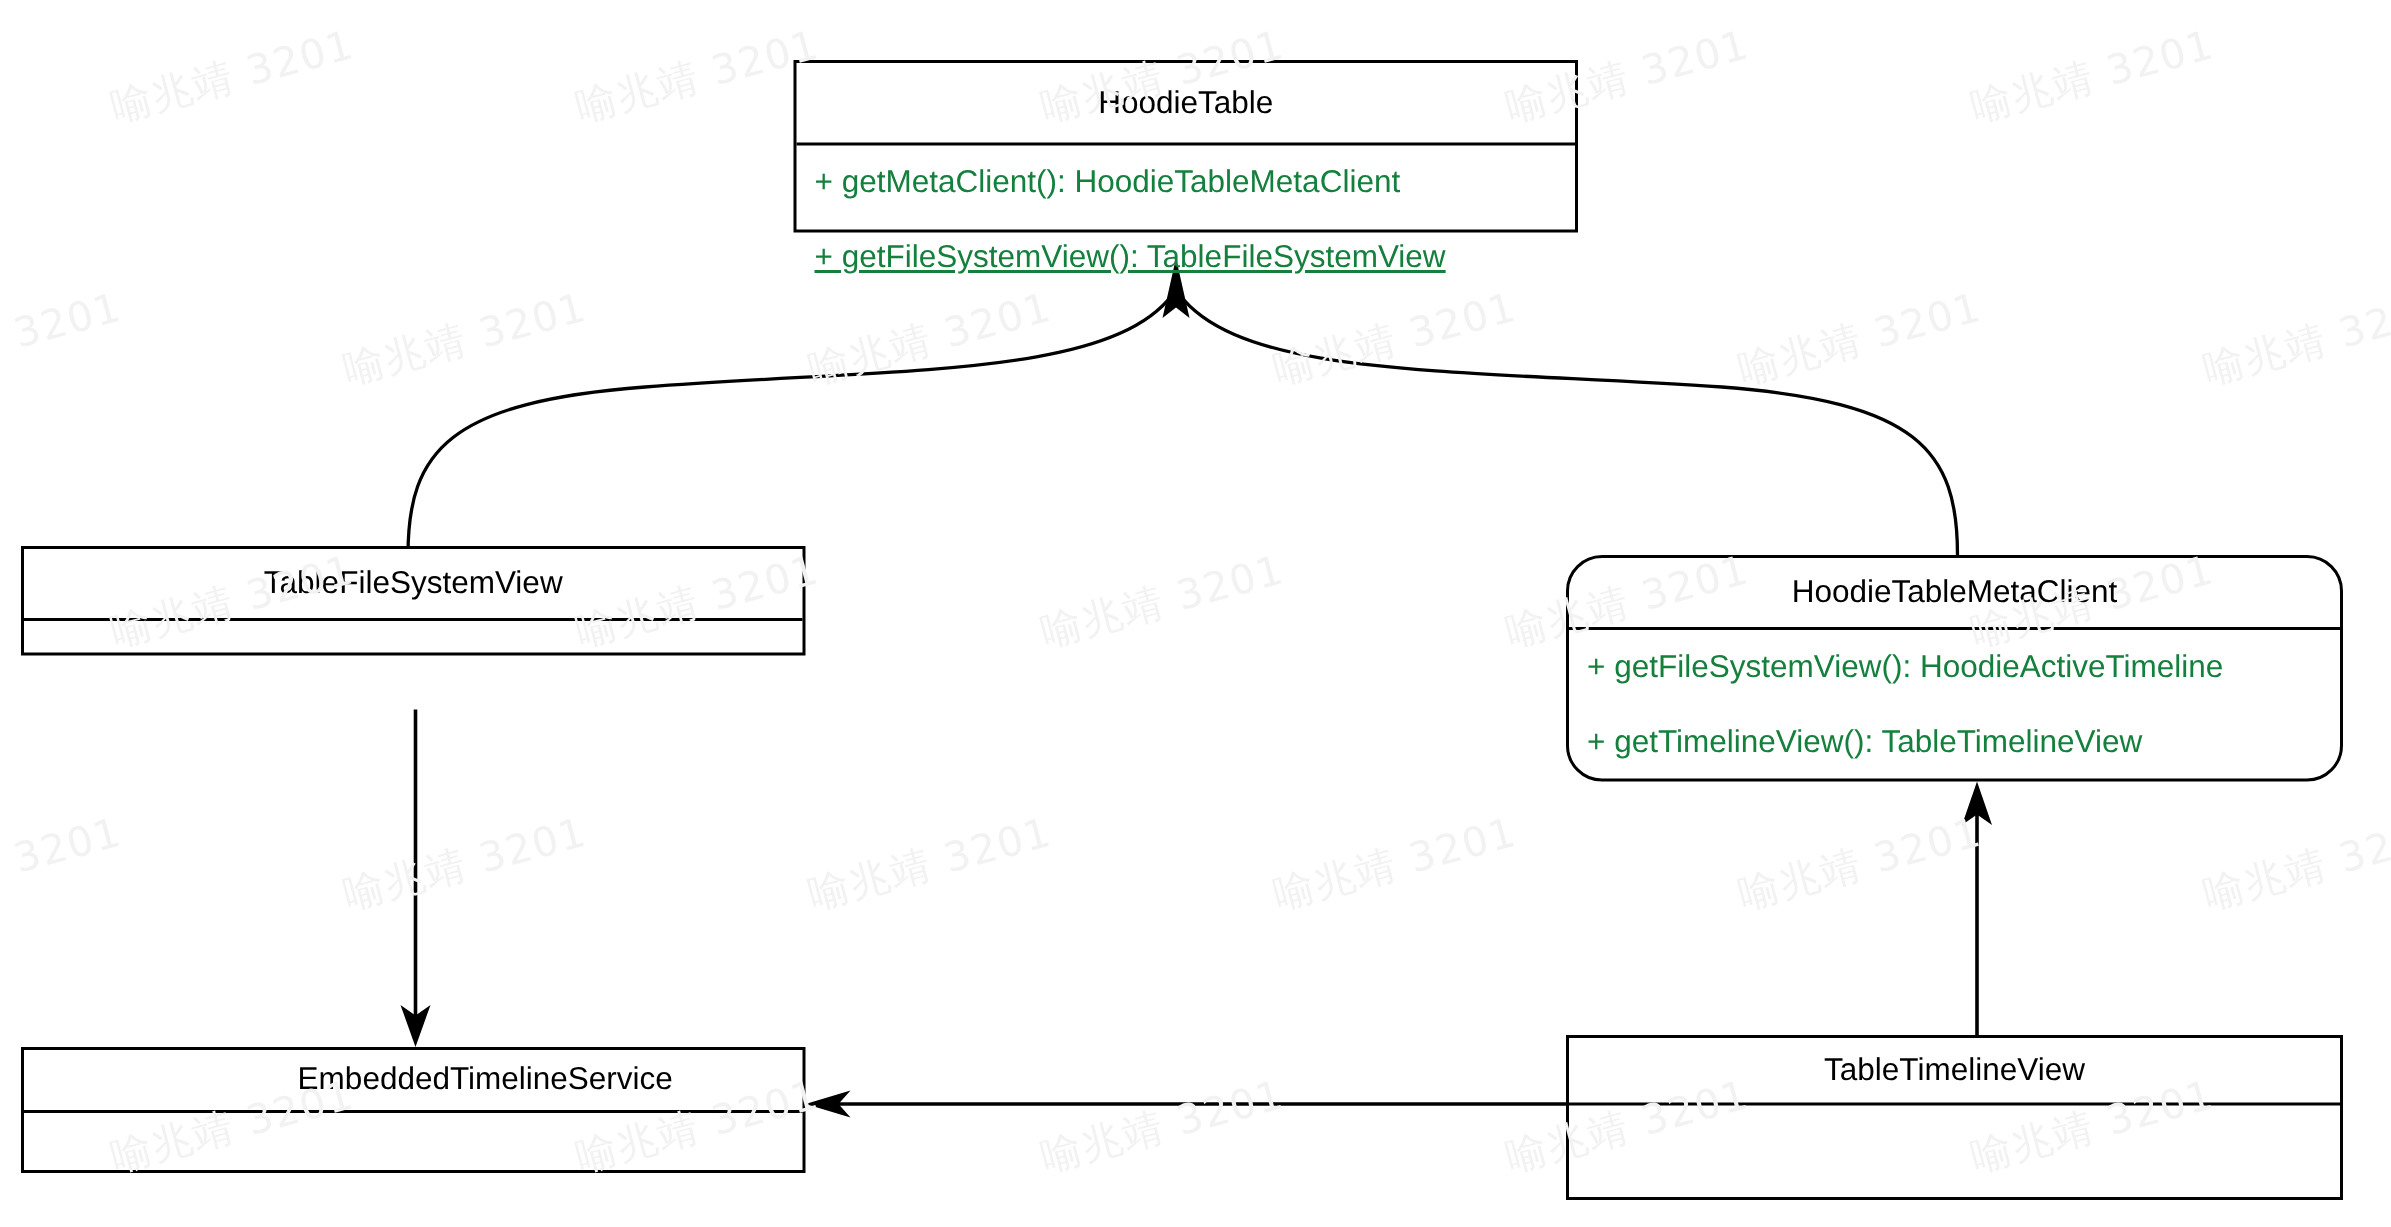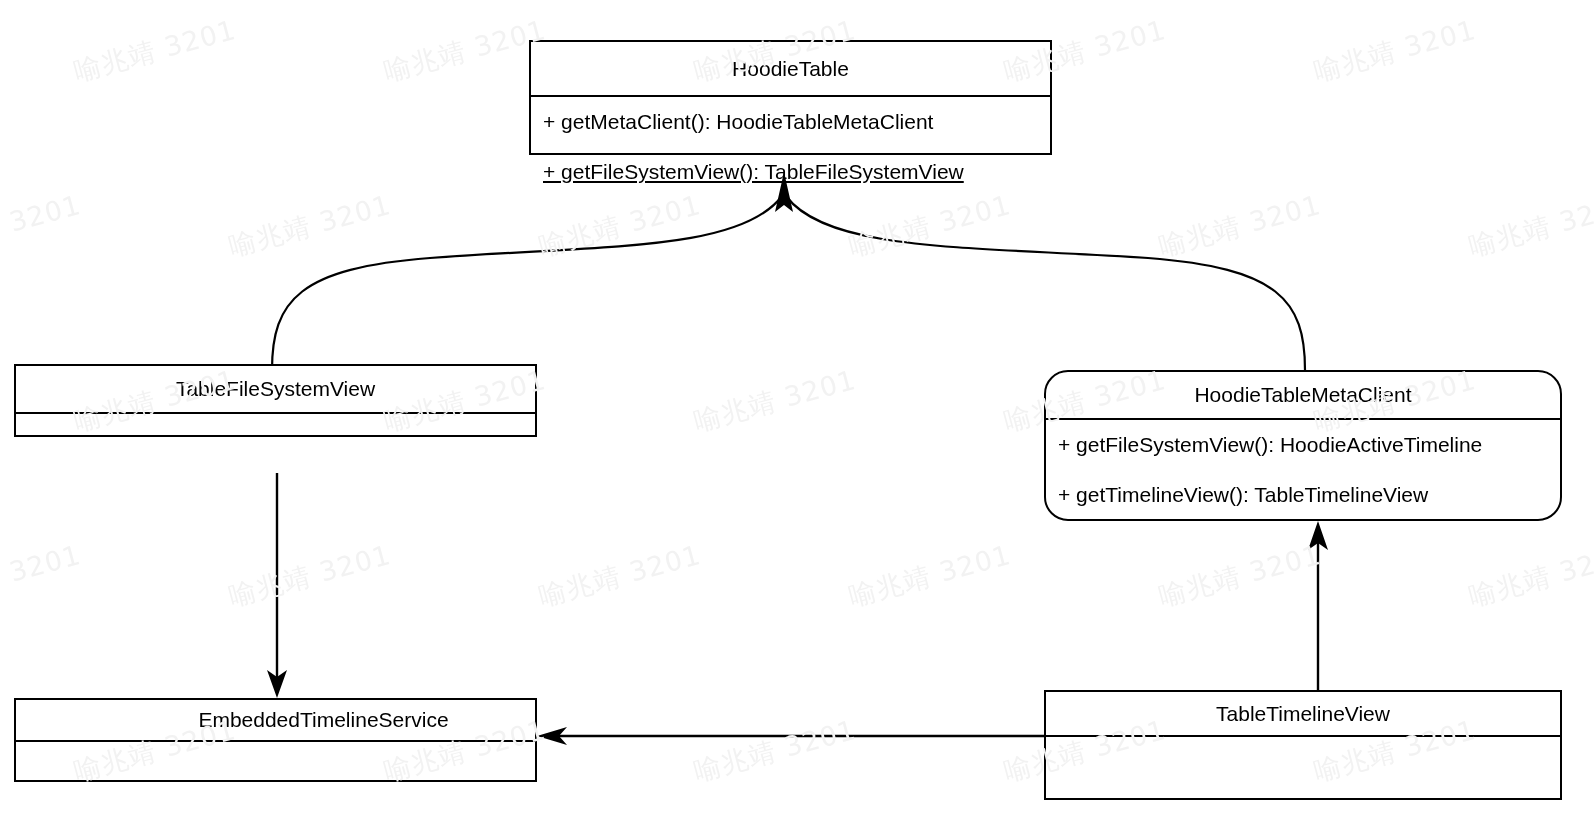--- a/index.html
+++ b/index.html
@@ -60,21 +60,21 @@
     justify-content: center;
   }
   .class-members {
     box-sizing: border-box;
     width: 100%;
     border-top: 2px solid #000000;
   }
   .member-row {
     box-sizing: border-box;
     padding-left: 12px;
-    color: #000000;
+    color: #15803d;
     font-size: 21px;
     font-family: "Liberation Sans", sans-serif;
     display: flex;
     align-items: center;
     white-space: nowrap;
   }
   .empty-compartment {
     width: 100%;
   }
 </style>

